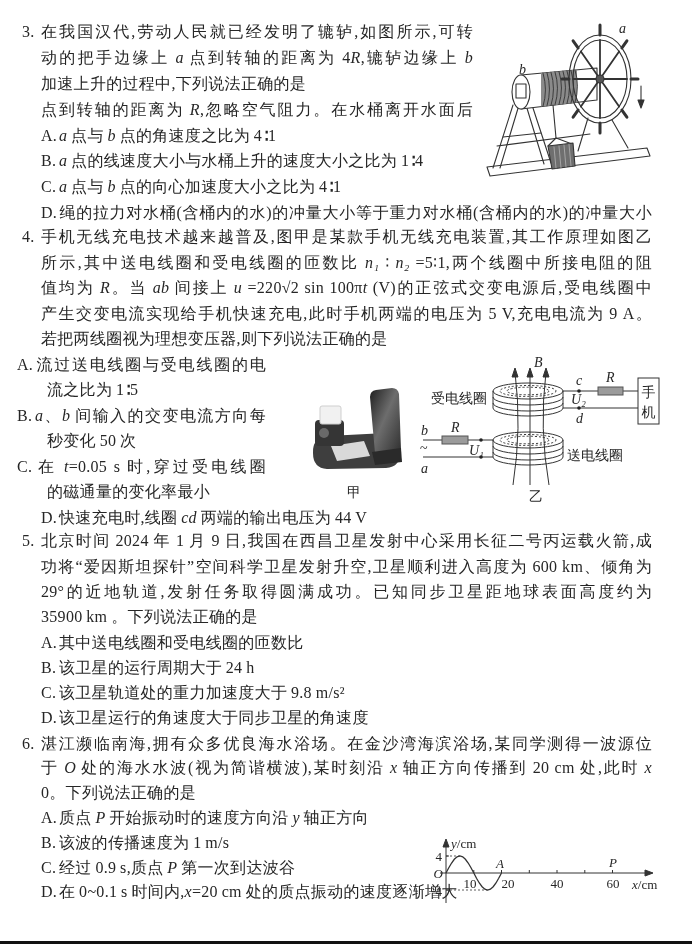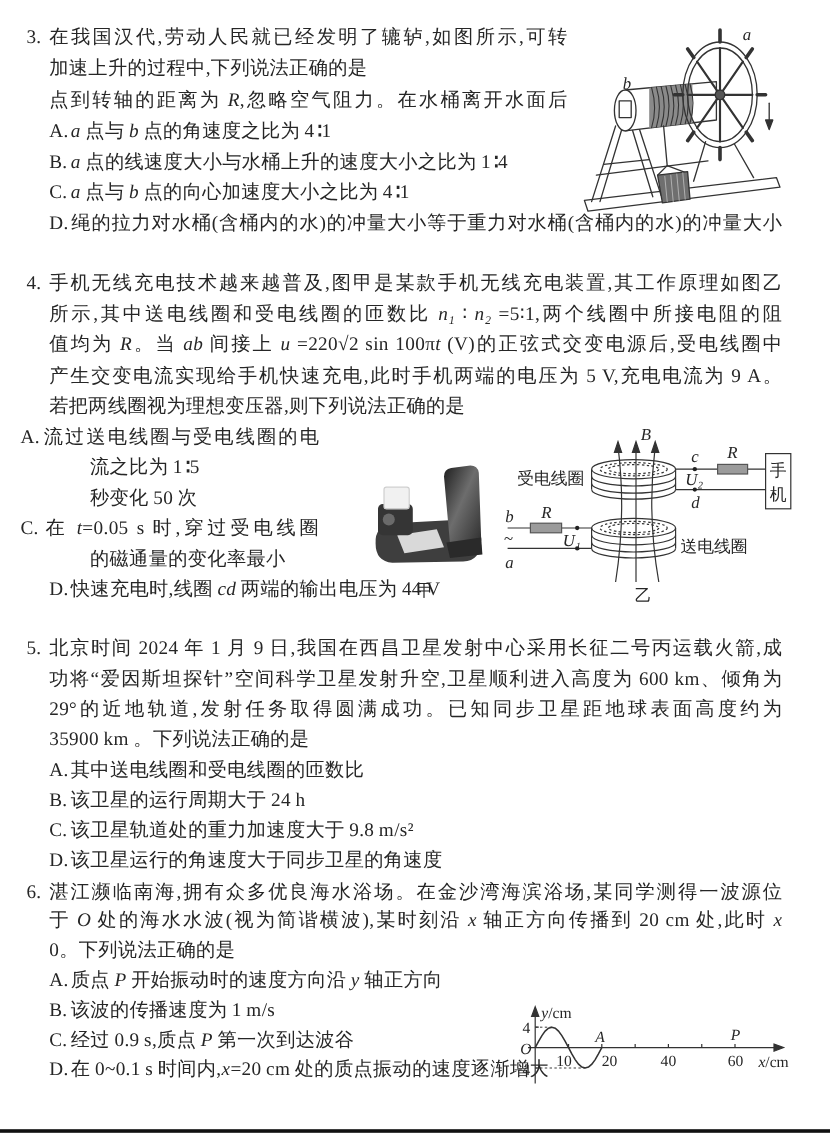--- a/index.html
+++ b/index.html
@@ -16,51 +16,53 @@
   #q6 { top: 731.6px; --lh: 24.8px; }
   .ln {
     position: relative; height: var(--lh); line-height: var(--lh);
     font-size: 16px; letter-spacing: 0.3px; word-spacing: -0.5px;
     white-space: nowrap; margin-left: 41px;
   }
   .j { text-align: justify; text-align-last: justify; text-justify: inter-character; }
   .w-q3 { width: 432px; }
   .w-full { width: 611px; }
   .w-opt { width: 249px; margin-left: 17px; }
-  .cont { margin-left: 75px; }
+  .cont { margin-left: 47px; }
   .num { position: absolute; left: -19px; top: 0; }
   .lbl { display: inline-block; width: 18px; text-align: left; }
   .ln i { font-style: italic; }
   .figs { position: absolute; left: 0; top: 0; width: 692px; height: 945px; pointer-events: none; }
   .figs text { font-family: "Liberation Serif", "DejaVu Serif", serif; fill: #262626; font-size: 14px; }
   .figs .it { font-style: italic; }
   .figs .sm { font-size: 13px; }
   .rule { position: absolute; left: 0; top: 941px; width: 692px; height: 2.5px; background: #111111; }
 </style>
 </head>
 <body>
 
 <div class="q" id="q3">
   <div class="ln j w-q3"><span class="num">3.</span><span><span>在我国汉代,劳动人民就已经发明了辘轳,如图所示,可转</span></span></div>
+  <div class="ln j w-q3"><span><span>动的把手边缘上 </span><i>a</i><span> 点到转轴的距离为 4</span><i>R</i><span>,辘轳边缘上 </span><i>b</i></span></div>
   <div class="ln"><span><span>加速上升的过程中,下列说法正确的是</span></span></div>
   <div class="ln j w-q3"><span><span>点到转轴的距离为 </span><i>R</i><span>,忽略空气阻力。在水桶离开水面后</span></span></div>
   <div class="ln"><span class="lbl">A.</span><span><span></span><i>a</i><span> 点与 </span><i>b</i><span> 点的角速度之比为 4∶1</span></span></div>
   <div class="ln"><span class="lbl">B.</span><span><span></span><i>a</i><span> 点的线速度大小与水桶上升的速度大小之比为 1∶4</span></span></div>
   <div class="ln"><span class="lbl">C.</span><span><span></span><i>a</i><span> 点与 </span><i>b</i><span> 点的向心加速度大小之比为 4∶1</span></span></div>
   <div class="ln j w-full"><span class="lbl">D.</span><span><span>绳的拉力对水桶(含桶内的水)的冲量大小等于重力对水桶(含桶内的水)的冲量大小</span></span></div>
 </div>
 
 <div class="q" id="q4">
   <div class="ln j w-full"><span class="num">4.</span><span><span>手机无线充电技术越来越普及,图甲是某款手机无线充电装置,其工作原理如图乙</span></span></div>
   <div class="ln j w-full"><span><span>所示,其中送电线圈和受电线圈的匝数比 </span><i>n₁</i><span> ∶ </span><i>n₂</i><span> =5∶1,两个线圈中所接电阻的阻</span></span></div>
   <div class="ln j w-full"><span><span>值均为 </span><i>R</i><span>。当 </span><i>ab</i><span> 间接上 </span><i>u</i><span> =220√2 sin 100π</span><i>t</i><span> (V)的正弦式交变电源后,受电线圈中</span></span></div>
   <div class="ln j w-full"><span><span>产生交变电流实现给手机快速充电,此时手机两端的电压为 5 V,充电电流为 9 A。</span></span></div>
   <div class="ln"><span><span>若把两线圈视为理想变压器,则下列说法正确的是</span></span></div>
   <div class="ln j w-opt"><span class="lbl">A.</span><span><span>流过送电线圈与受电线圈的电</span></span></div>
   <div class="ln cont"><span><span>流之比为 1∶5</span></span></div>
+  <div class="ln j w-opt"><span class="lbl">B.</span><span><span></span><i>a</i><span>、</span><i>b</i><span> 间输入的交变电流方向每</span></span></div>
   <div class="ln cont"><span><span>秒变化 50 次</span></span></div>
   <div class="ln j w-opt"><span class="lbl">C.</span><span><span>在 </span><i>t</i><span>=0.05 s 时,穿过受电线圈</span></span></div>
   <div class="ln cont"><span><span>的磁通量的变化率最小</span></span></div>
   <div class="ln"><span class="lbl">D.</span><span><span>快速充电时,线圈 </span><i>cd</i><span> 两端的输出电压为 44 V</span></span></div>
 </div>
 
 <div class="q" id="q5">
   <div class="ln j w-full"><span class="num">5.</span><span><span>北京时间 2024 年 1 月 9 日,我国在西昌卫星发射中心采用长征二号丙运载火箭,成</span></span></div>
   <div class="ln j w-full"><span><span>功将“爱因斯坦探针”空间科学卫星发射升空,卫星顺利进入高度为 600 km、倾角为</span></span></div>
   <div class="ln j w-full"><span><span>29°的近地轨道,发射任务取得圆满成功。已知同步卫星距地球表面高度约为</span></span></div>

